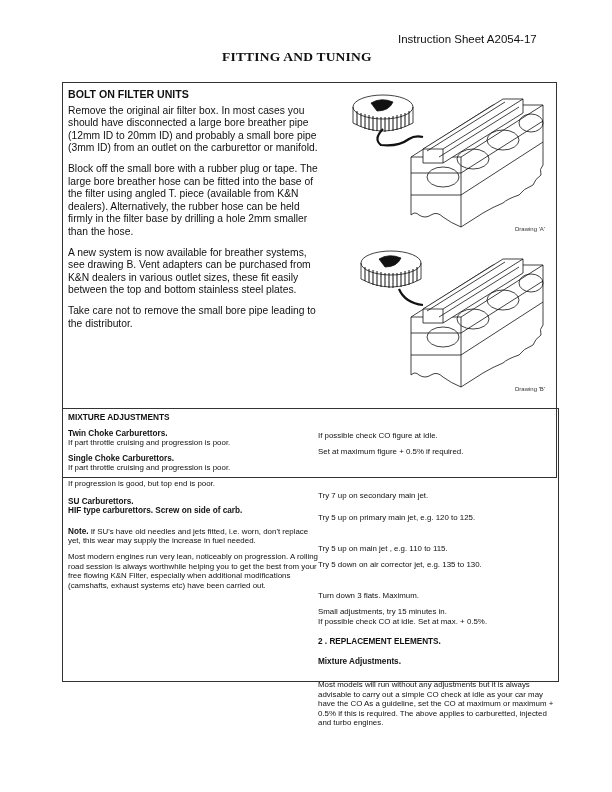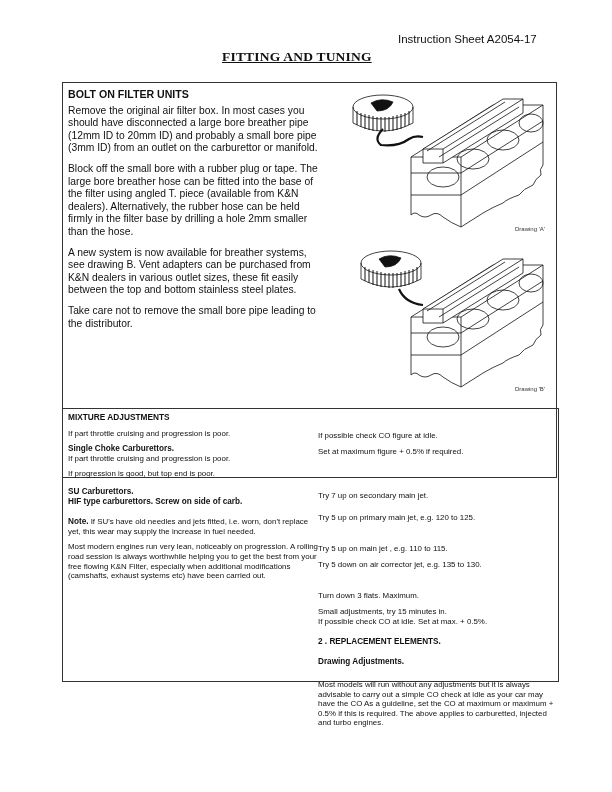--- a/index.html
+++ b/index.html
@@ -6,21 +6,21 @@
   body {
     width: 612px; height: 792px; background: #ffffff; position: relative; overflow: hidden;
     font-family: "Liberation Sans", sans-serif; color: #111;
   }
   .sheet-id {
     position: absolute; left: 398px; top: 33px; font-size: 11.5px;
     font-family: "Liberation Sans", sans-serif;
   }
   .main-title {
     position: absolute; left: 222px; top: 49px; font-size: 13.5px; font-weight: bold;
-    text-decoration: underline; font-family: "Liberation Serif", serif; letter-spacing: 0.2px;
+    font-family: "Liberation Serif", serif; letter-spacing: 0.2px;
   }
   .box {
     position: absolute; border: 1px solid #333; box-sizing: border-box;
   }
   #box1 { left: 62px; top: 82px; width: 495px; height: 396px; }
   #box2 { left: 62px; top: 408px; width: 497px; height: 274px; }
 
   .b1-text {
     position: absolute; left: 5px; top: 5px; width: 258px; font-size: 10.3px; line-height: 12.6px;
   }
@@ -119,20 +119,21 @@
         <path d="M36 14 Q46 8 58 13 Q54 22 42 22 Z" fill="#111"></path>
       </g>
     </svg>
     <span class="draw-label">Drawing  'B'</span>
   </div>
 </div>
 
 <div class="box" id="box2">
   <div class="b2-left">
     <h2>MIXTURE ADJUSTMENTS</h2>
+    <div class="bold">Twin Choke Carburettors.</div>
     <p>If part throttle cruising and progression is poor.</p>
     <div class="bold">Single Choke Carburettors.</div>
     <p>If part throttle cruising and progression is poor.</p>
     <p style="margin-bottom:8px">If progression is good, but top end is poor.</p>
     <div class="bold">SU Carburettors.</div>
     <p class="bold" style="margin-bottom:11px">HIF type carburettors.  Screw on side of carb.</p>
     <p><span class="bold">Note.</span><span>  If SU's have old needles and jets fitted, i.e. worn, don't replace yet, this wear may supply the increase in fuel needed.</span></p>
     <p>Most modern engines run very lean, noticeably on progression.  A rolling road session is always worthwhile helping you to get the best from your free flowing K&amp;N Filter, especially when additional modifications (camshafts, exhaust systems etc) have been carried out.</p>
   </div>
 
@@ -140,16 +141,16 @@
     <div class="line" style="top:18px">If possible check CO figure at idle.</div>
     <div class="line" style="top:34px">Set at maximum figure + 0.5% if required.</div>
     <div class="line" style="top:78px">Try 7 up on secondary main jet.</div>
     <div class="line" style="top:100px">Try 5 up on primary main jet, e.g.  120 to 125.</div>
     <div class="line" style="top:131px">Try 5 up on main jet , e.g. 110 to 115.</div>
     <div class="line" style="top:147px">Try 5 down on air corrector jet, e.g. 135 to 130.</div>
     <div class="line" style="top:178px">Turn down 3 flats.  Maximum.</div>
     <div class="line" style="top:194px">Small adjustments, try 15 minutes in.</div>
     <div class="line" style="top:204px">If possible check CO at idle.  Set at max. + 0.5%.</div>
     <div class="line bold" style="top:224px">2 . REPLACEMENT ELEMENTS.</div>
-    <div class="line bold" style="top:244px">Drawing Adjustments.</div>
+    <div class="line bold" style="top:244px">Mixture Adjustments.</div>
     <div class="line" style="top:267px">Most models will run without any adjustments but it is always advisable to carry out a simple CO check at idle as your car may have the CO As a guideline, set the CO at maximum or maximum + 0.5% if this is required. The above applies to carburetted, injected and turbo engines.</div>
   </div>
 </div>
 
 </body></html>

